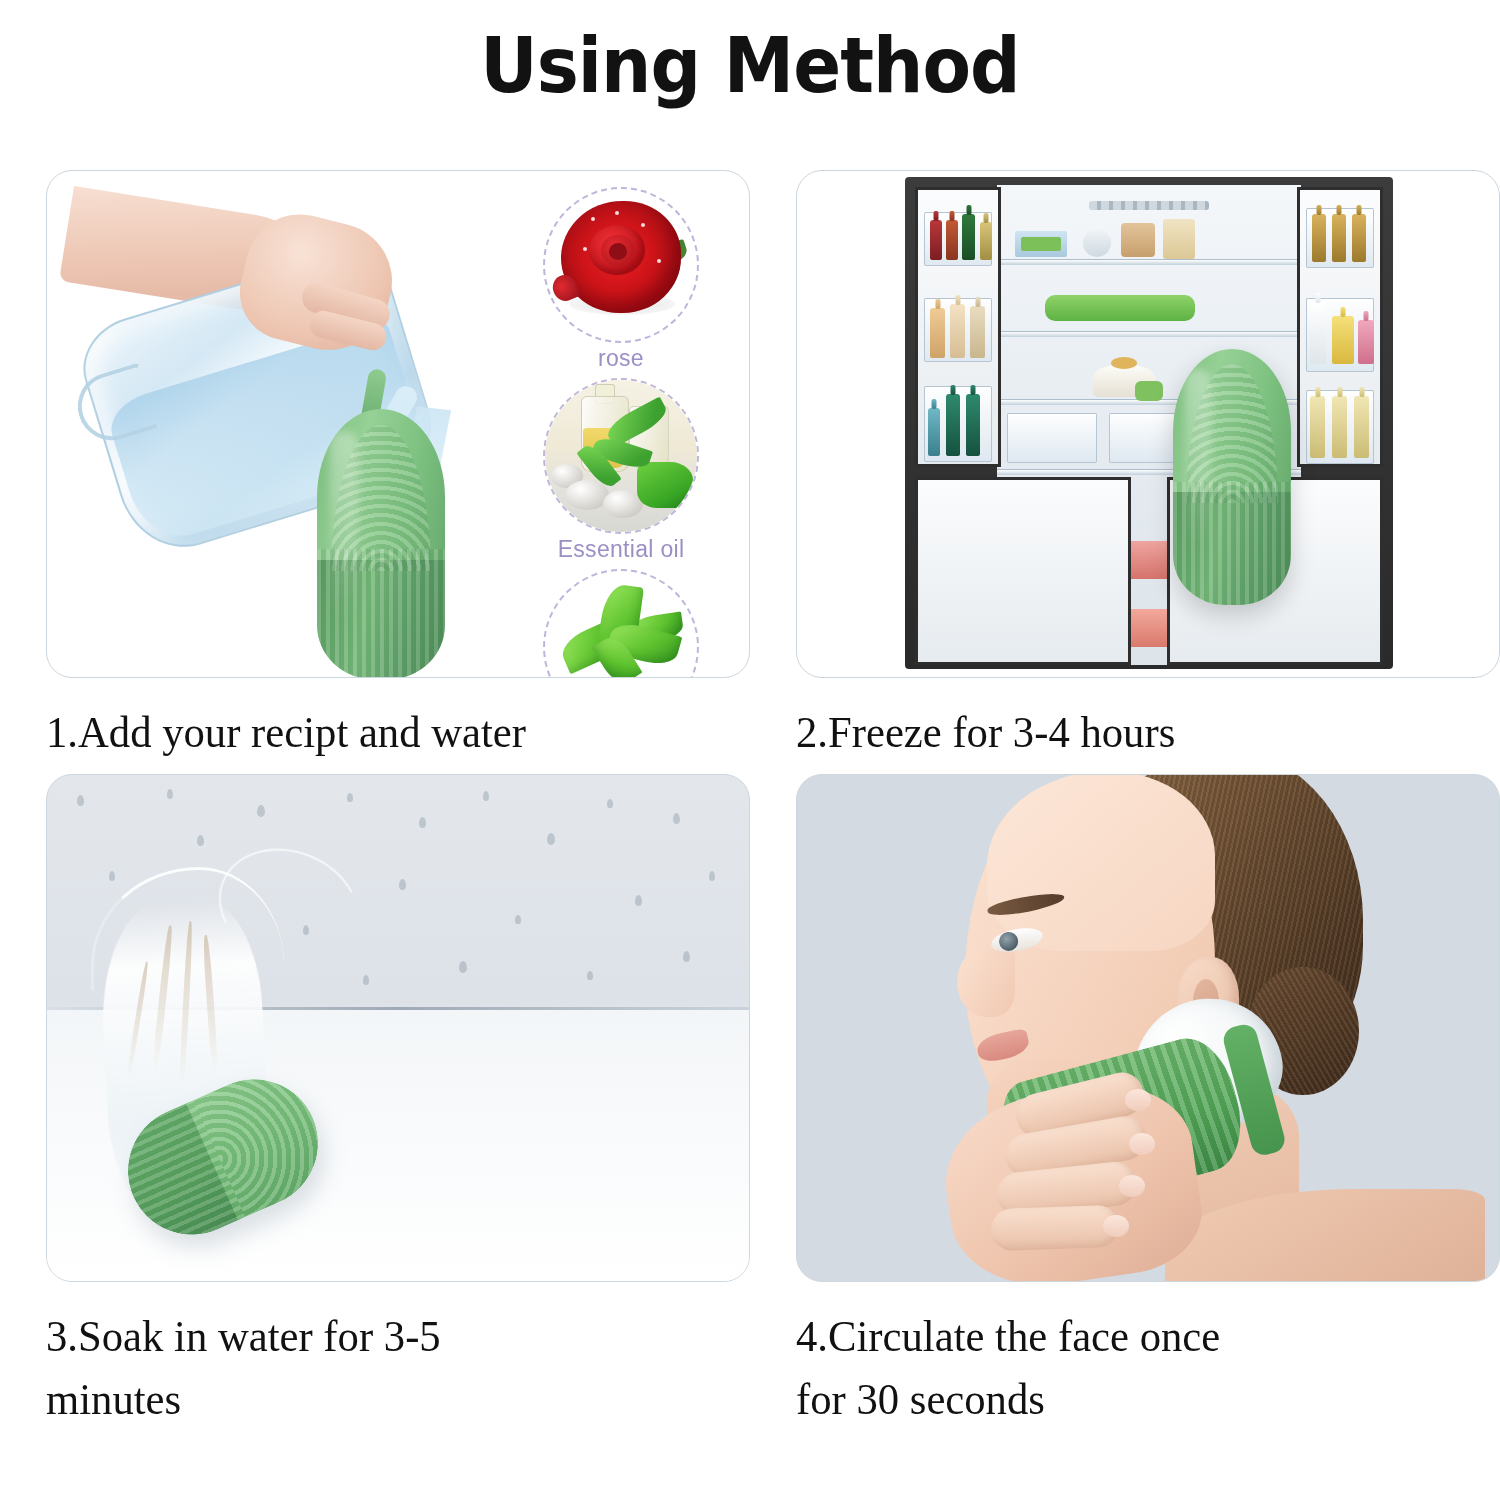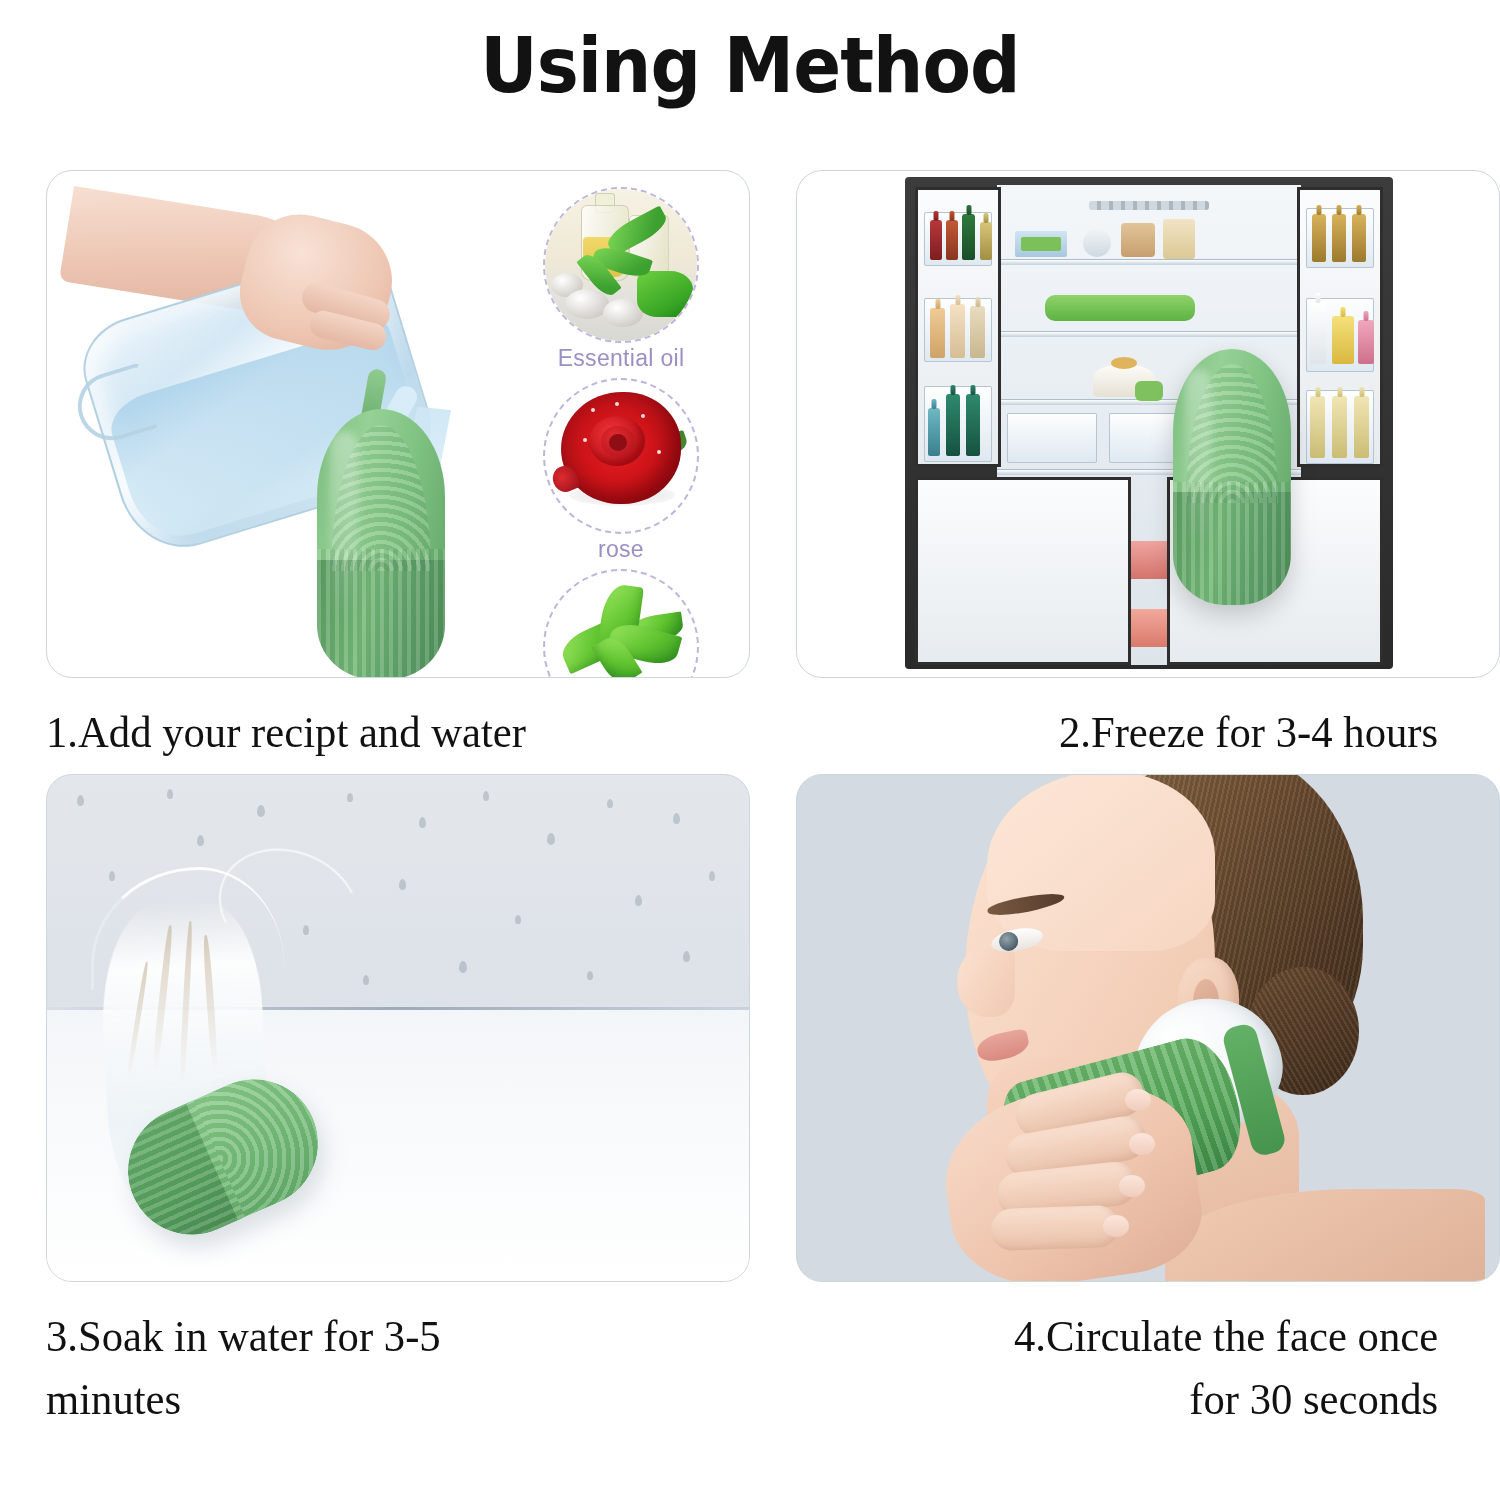--- a/index.html
+++ b/index.html
@@ -37,21 +37,21 @@
     top: 170px;
     left: 46px;
     width: 1410px;
     display: grid;
     grid-template-columns: 706px 706px;
     grid-template-rows: auto auto;
     column-gap: 0px;
     row-gap: 0px;
   }
   .step-cell { position: relative; }
-  .step-cell.col2 { padding-left: 44px; text-align: right; }
+  .step-cell.col2 { padding-left: 44px; }
 
   .panel {
     position: relative;
     width: 704px;
     height: 508px;
     border: 1.5px solid #ccd6de;
     border-radius: 26px;
     background: #ffffff;
     overflow: hidden;
     box-sizing: border-box;
@@ -711,55 +711,55 @@
       <div class="cap-tab"></div>
       <div class="capsule cap-p1">
         <div class="cap-top"></div>
         <div class="cap-bot"></div>
         <div class="cap-arcs"></div>
         <div class="cap-ribs"></div>
         <div class="cap-shine"></div>
       </div>
 
       <div class="ingredients">
+
+        <div class="ing-item">
+          <div class="ing-circle">
+            <div class="rose-shadow"></div>
+            <div class="rose-leaf"></div>
+            <div class="rose-outer"></div>
+            <div class="rose-petal rp1"></div>
+            <div class="rose-petal rp2"></div>
+            <div class="rose-petal rp3"></div>
+            <div class="rose-bud"></div>
+            <div class="rose-dew" style="left:46px;top:28px"></div>
+            <div class="rose-dew" style="left:70px;top:22px"></div>
+            <div class="rose-dew" style="left:96px;top:34px"></div>
+            <div class="rose-dew" style="left:38px;top:58px"></div>
+            <div class="rose-dew" style="left:112px;top:70px"></div>
+          </div>
+          <div class="ing-label">rose</div>
+        </div>
 
         <div class="ing-item">
           <div class="ing-circle">
             <div class="oil-bg"></div>
             <div class="oil-bottle2"></div>
             <div class="oil-bottle-neck"></div>
             <div class="oil-bottle"></div>
             <div class="oil-liquid"></div>
             <div class="oil-stone os3"></div>
             <div class="oil-stone os1"></div>
             <div class="oil-stone os2"></div>
             <div class="oil-green-rock"></div>
             <div class="oil-leaf ol1"></div>
             <div class="oil-leaf ol2"></div>
             <div class="oil-leaf ol3"></div>
           </div>
           <div class="ing-label">Essential oil</div>
-        </div>
-
-        <div class="ing-item">
-          <div class="ing-circle">
-            <div class="rose-shadow"></div>
-            <div class="rose-leaf"></div>
-            <div class="rose-outer"></div>
-            <div class="rose-petal rp1"></div>
-            <div class="rose-petal rp2"></div>
-            <div class="rose-petal rp3"></div>
-            <div class="rose-bud"></div>
-            <div class="rose-dew" style="left:46px;top:28px"></div>
-            <div class="rose-dew" style="left:70px;top:22px"></div>
-            <div class="rose-dew" style="left:96px;top:34px"></div>
-            <div class="rose-dew" style="left:38px;top:58px"></div>
-            <div class="rose-dew" style="left:112px;top:70px"></div>
-          </div>
-          <div class="ing-label">rose</div>
         </div>
 
         <div class="ing-item">
           <div class="ing-circle">
             <div class="tea-leaf tl2"></div>
             <div class="tea-leaf tl5"></div>
             <div class="tea-leaf tl1"></div>
             <div class="tea-leaf tl3"></div>
             <div class="tea-leaf tl4"></div>
           </div>

